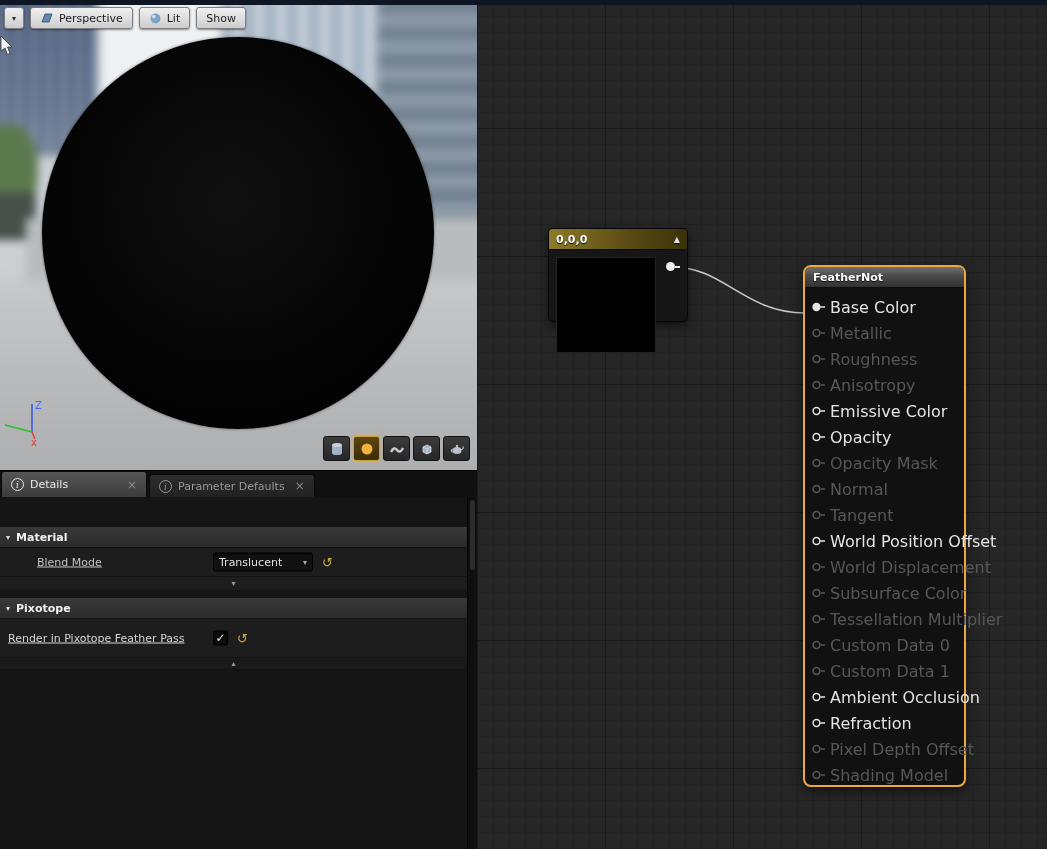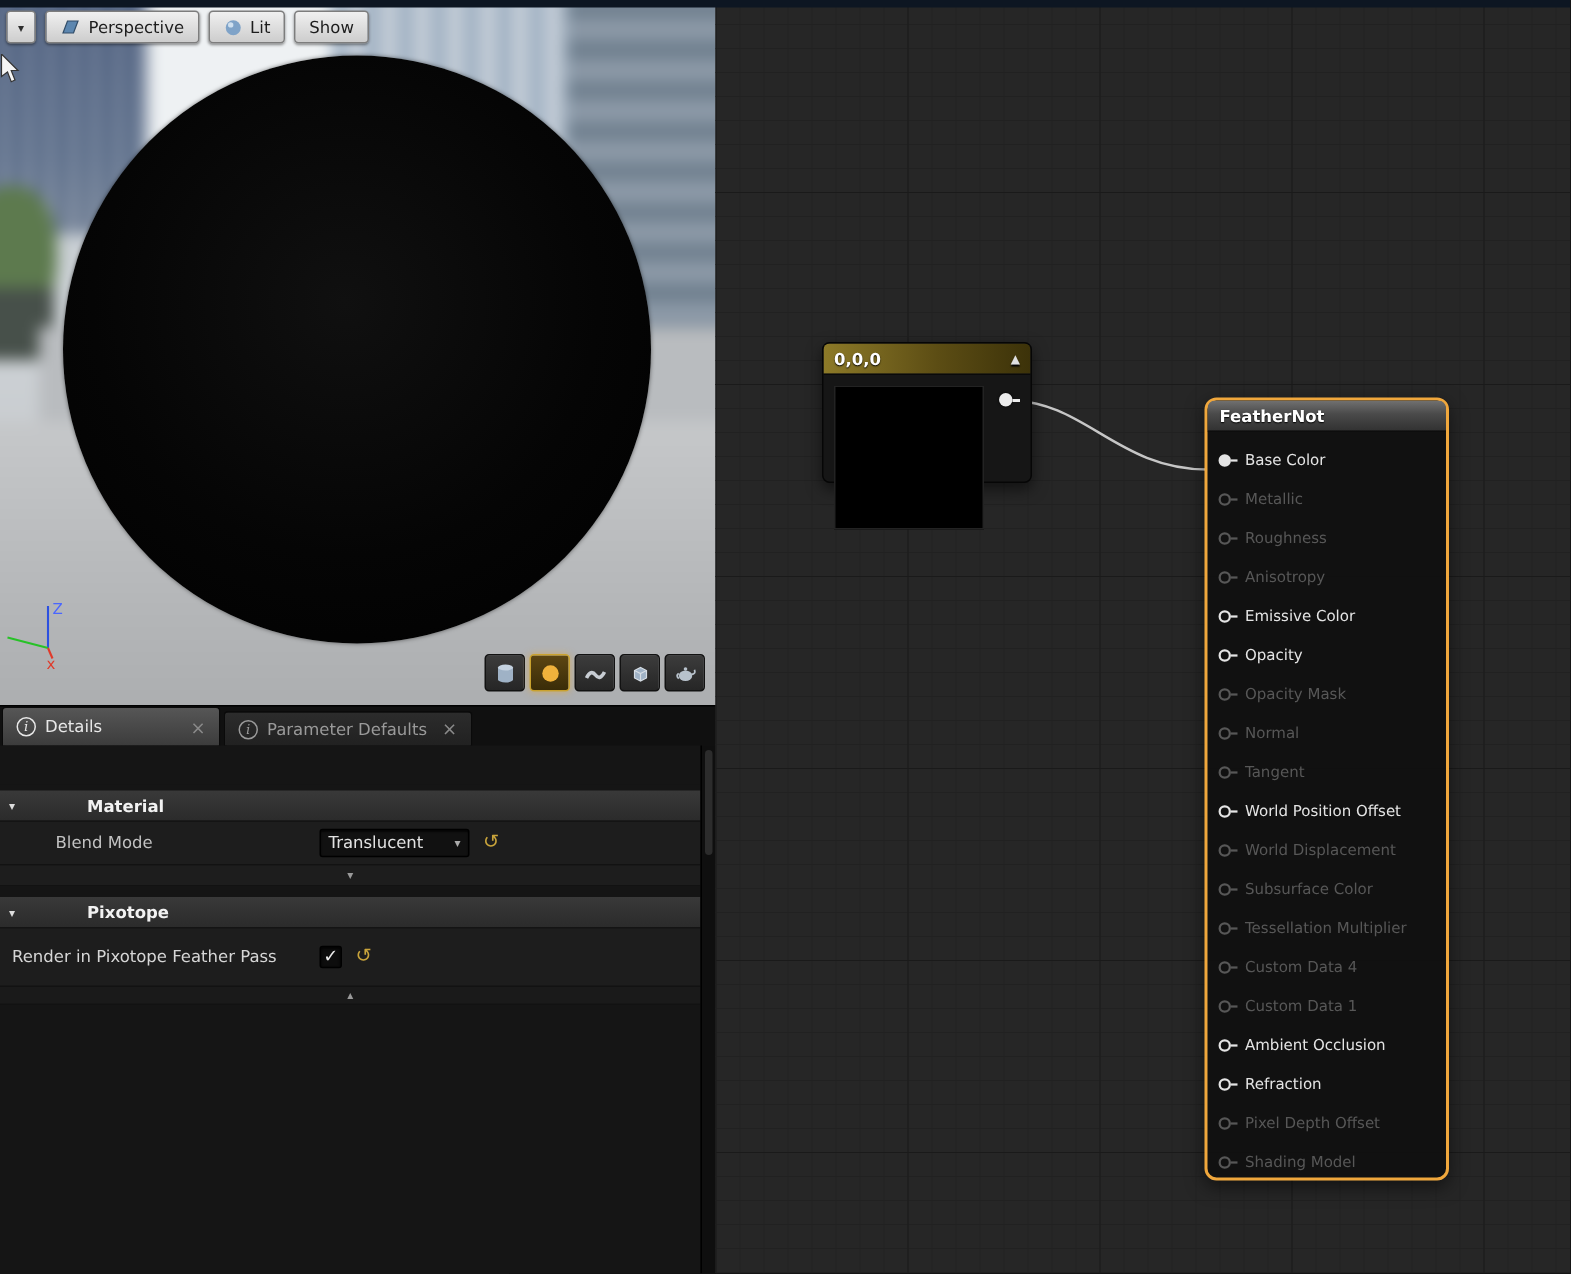--- a/index.html
+++ b/index.html
@@ -82,25 +82,25 @@
     background-size:4px 4px; }
   .icon-btn .caret { font-size:8px; color:#b0b0b0; }
 
   
   .details-body { position:absolute; left:0; top:523px; width:467px; bottom:0; background:#151515; }
   .sec-header { position:absolute; left:0; width:467px; height:21px;
     background:linear-gradient(180deg,#393939,#2b2b2b); display:flex; align-items:center; gap:6px;
     padding-left:6px; border-bottom:1px solid #141414; }
   .sec-material { top:4px; } .sec-pixotope { top:75px; }
   .sec-caret { font-size:8px; color:#ddd; }
-  .sec-title { font-weight:bold; color:#f2f2f2;margin-left:42px; }
+  .sec-title { font-weight:bold; color:#f2f2f2; }
   .prop-row { position:absolute; left:0; width:467px; background:#1d1d1d; border-bottom:1px solid #121212; }
   .blend-row { top:25px; height:29px; }
   .feather-row { top:96px; height:39px; }
-  .prop-label { position:absolute; left:37px; top:50%; transform:translateY(-50%); color:#c2c2c2; }
+  .prop-label { position:absolute; left:37px; top:50%; transform:translateY(-50%); color:#c2c2c2;text-decoration:underline; }
   .feather-row .prop-label { left:8px; color:#d6d6d6; }
   .dropdown { position:absolute; left:213px; top:50%; transform:translateY(-50%); width:100px; height:19px;
     background:#111; border:1px solid #000; border-radius:2px; display:flex; align-items:center;
     justify-content:space-between; padding:0 5px; color:#e2e2e2;
     box-shadow:inset 0 1px 1px rgba(0,0,0,.8); }
   .dropdown .caret { font-size:8px; color:#ababab; }
   .reset { position:absolute; left:322px; top:50%; transform:translateY(-50%);
     color:var(--reset-icon,#c9a43b); font-size:13px; line-height:1; }
   .feather-row .reset { left:237px; }
   .checkbox { position:absolute; left:213px; top:50%; transform:translateY(-50%); width:15px; height:15px;
@@ -147,21 +147,21 @@
     border-radius:5px 5px 0 0; display:flex; align-items:center; padding:0 8px; color:#fff;
     font-weight:bold; text-shadow:0 1px 1px #000; border-bottom:1px solid #0d0d0d; }
   .pin-list { padding:6px 0 0 7px; }
   .pin-row { display:flex; align-items:center; gap:4px; height:26px; }
   .pin-icon { flex:none; }
   .pin-icon circle { fill:none; stroke:currentColor; stroke-width:1.5; }
   .pin-icon line { stroke:currentColor; stroke-width:1.5; }
   .pin-active { color:var(--active-pin,#e4e4e4); }
   .pin-inactive { color:var(--inactive-pin,#575757); }
   .pin-connected .pin-icon circle { fill:currentColor; }
-  .pin-label { font-size:10px; white-space:nowrap; }
+  .pin-label { font-size:16px; white-space:nowrap; }
 </style>
 </head>
 <body>
 
 <div class="stage" style="--selection-outline: #F0A73C; --constant-header: #8D7A28; --active-pin: #E4E4E4; --inactive-pin: #575757; --reset-icon: #C9A43B; --viewport-selected-icon: #F0B23C;">
   <div class="topstrip"></div>
 
   <div class="left-pane">
 
     <div class="viewport">
@@ -444,21 +444,21 @@
       <line x1="8.5" y1="5" x2="13" y2="5"></line>
     </svg>
     <span class="pin-label">Tessellation Multiplier</span>
   </div>
 
   <div class="pin-row pin-inactive">
     <svg class="pin-icon" width="14" height="10" viewBox="0 0 14 10">
       <circle cx="4.5" cy="5" r="3.4"></circle>
       <line x1="8.5" y1="5" x2="13" y2="5"></line>
     </svg>
-    <span class="pin-label">Custom Data 4</span>
+    <span class="pin-label">Custom Data 0</span>
   </div>
 
   <div class="pin-row pin-inactive">
     <svg class="pin-icon" width="14" height="10" viewBox="0 0 14 10">
       <circle cx="4.5" cy="5" r="3.4"></circle>
       <line x1="8.5" y1="5" x2="13" y2="5"></line>
     </svg>
     <span class="pin-label">Custom Data 1</span>
   </div>
 

